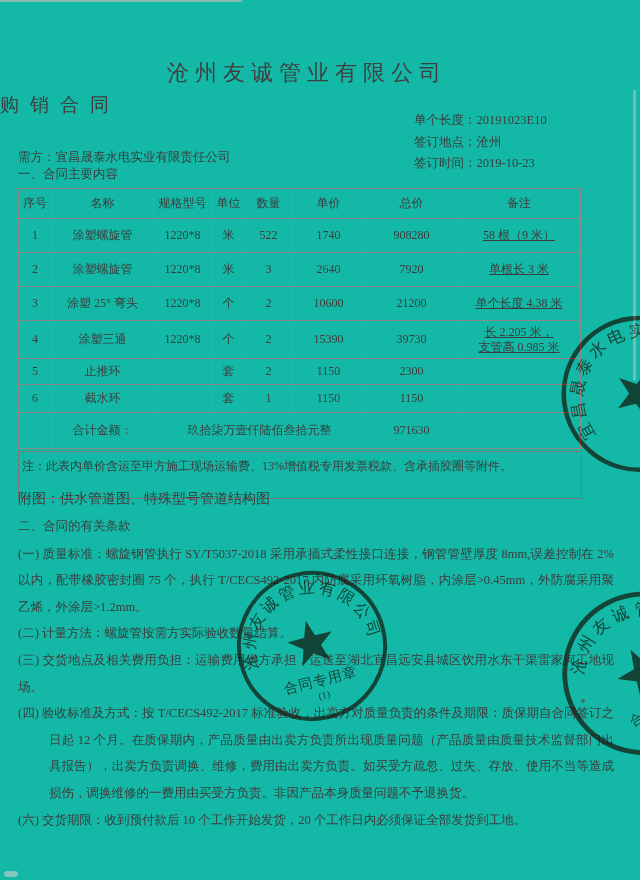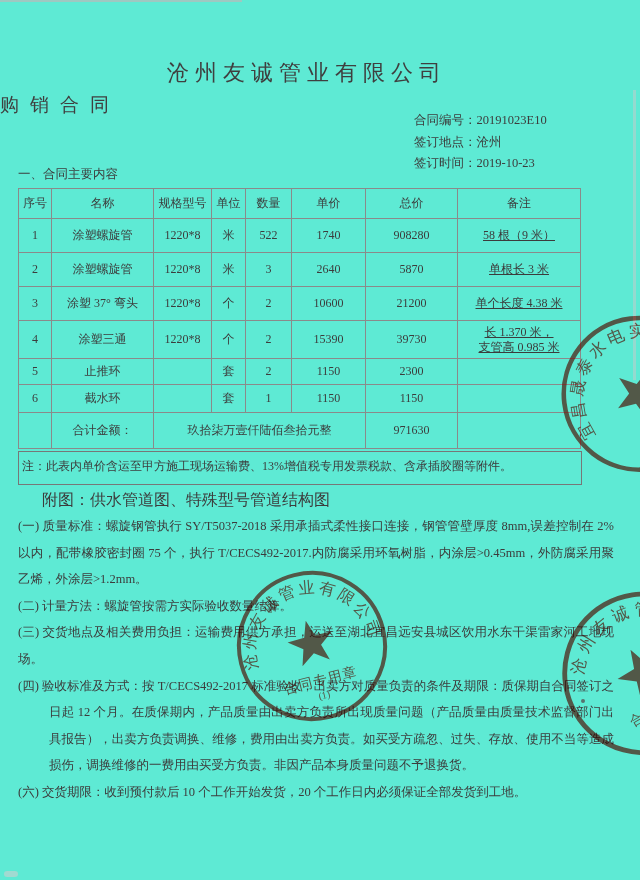--- a/index.html
+++ b/index.html
@@ -1,20 +1,20 @@
 <!DOCTYPE html>
 <html style="--seal-red: #d9453a;"><head>
 <meta charset="utf-8">
 <style>
   :root { --seal-red:#d9453a; --ink:#3c3c3c; --line:#8a8a8a; }
   * { box-sizing: border-box; }
   html,body { margin:0; padding:0; background:#e9e9e9; }
   .page {
     position:relative; width:640px; height:880px; margin:0 auto;
-    background:#5eead4; overflow:hidden; color:var(--ink);
+    background:#14b8a6; overflow:hidden; color:var(--ink);
     font-family:"Liberation Serif", serif;
   }
   
   .edge-top { position:absolute; left:0; top:0; width:242px; height:2px; background:#b9b9b9; opacity:.7; }
   .edge-right { position:absolute; right:4px; top:90px; width:3px; height:290px; background:#c9c9c9; opacity:.5; }
   .speck { position:absolute; left:581px; top:699px; width:4px; height:4px; border-radius:50%; background:#555; opacity:.8; }
   .smudge-bl { position:absolute; left:4px; bottom:3px; width:14px; height:6px; background:#cfcfcf; border-radius:3px; opacity:.6; }
 
   .doc-title { position:absolute; left:0; top:58px; width:614px; text-align:center;
     font-size:22px; letter-spacing:6px; color:#3f3f3f; }
@@ -36,24 +36,24 @@
   tr.h   td { height:30px;font-family:Liberation Serif, serif; }
   tr.r1  td { height:34px; }
   tr.r2  td { height:34px; }
   tr.r3  td { height:34px; }
   tr.r4  td { height:38px; }
   tr.r5  td { height:26px; }
   tr.r6  td { height:28px; }
   tr.tot td { height:36px;margin-top:8px; }
   .cell-remark { white-space:pre-line; line-height:15px;text-decoration:underline; }
 
-  .note-box { position:absolute; left:18px; top:451px; width:564px; height:34px;
+  .note-box { position:absolute; left:18px; top:451px; width:564px; height:48px;
     border:1px solid #777; font-size:12px; line-height:28px; padding-left:3px; white-space:nowrap; overflow:hidden; }
 
-  .attachment { position:absolute; left:18px; top:490px; font-size:16px;margin-left:24px; }
+  .attachment { position:absolute; left:18px; top:490px; font-size:14px; }
 
   .clauses { position:absolute; left:18px; top:513px; width:596px; font-size:12.5px;
     line-height:26.6px; text-align:justify; }
   .clauses .sec-title { margin-bottom:1px; text-align:left; }
   .clause { margin:0; }
   .clause.hang { padding-left:31px; text-indent:-31px; }
 
   .seal { position:absolute; opacity:.86; mix-blend-mode:multiply; }
   .seal text { fill:var(--seal-red); font-family:"Liberation Serif", serif; }
   .seal-buyer  { left:556px; top:310px; transform:rotate(-52deg); }
@@ -67,25 +67,26 @@
 
   <div class="edge-top"></div>
   <div class="edge-right"></div>
   <div class="speck"></div>
   <div class="smudge-bl"></div>
 
   <div class="doc-title">沧州友诚管业有限公司</div>
   <div class="doc-subtitle">购销合同</div>
 
   <div class="meta">
-    <div><span>合同编号：</span><span>20191023E10</span></div>
+    <div><span>单个长度：</span><span>20191023E10</span></div>
     <div><span>签订地点：</span><span>沧州</span></div>
     <div><span>签订时间：</span><span>2019-10-23</span></div>
   </div>
 
+  <div class="party-buyer"><span>需方：</span><span>宜昌晟泰水电实业有限责任公司</span></div>
   <div class="section1-title">一、合同主要内容</div>
 
   <table class="items">
     <colgroup>
       <col style="width:33px">
         <col style="width:102px">
         <col style="width:58px">
         <col style="width:34px">
       <col style="width:46px">
         <col style="width:74px">
@@ -113,42 +114,42 @@
       <td>908280</td>
       <td class="cell-remark">58 根（9 米）</td>
     </tr>
     <tr class="r2">
       <td>2</td>
       <td>涂塑螺旋管</td>
       <td>1220*8</td>
       <td>米</td>
       <td>3</td>
       <td>2640</td>
-      <td>5870</td>
+      <td>7920</td>
       <td class="cell-remark">单根长 3 米</td>
     </tr>
     <tr class="r3">
       <td>3</td>
-      <td>涂塑 37° 弯头</td>
+      <td>涂塑 25° 弯头</td>
       <td>1220*8</td>
       <td>个</td>
       <td>2</td>
       <td>10600</td>
       <td>21200</td>
       <td class="cell-remark">单个长度 4.38 米</td>
     </tr>
     <tr class="r4">
       <td>4</td>
       <td>涂塑三通</td>
       <td>1220*8</td>
       <td>个</td>
       <td>2</td>
       <td>15390</td>
       <td>39730</td>
-      <td class="cell-remark">长 1.370 米，
+      <td class="cell-remark">长 2.205 米，
 支管高 0.985 米</td>
     </tr>
     <tr class="r5">
       <td>5</td>
       <td>止推环</td>
       <td></td>
       <td>套</td>
       <td>2</td>
       <td>1150</td>
       <td>2300</td>
@@ -172,20 +173,21 @@
       <td></td>
     </tr>
   </tbody>
     </table>
 
   <div class="note-box">注：此表内单价含运至甲方施工现场运输费、13%增值税专用发票税款、含承插胶圈等附件。</div>
 
   <div class="attachment">附图：供水管道图、特殊型号管道结构图</div>
 
   <div class="clauses">
+    <div class="sec-title">二、合同的有关条款</div>
     <p class="clause">(一) 质量标准：螺旋钢管执行 SY/T5037-2018 采用承插式柔性接口连接，钢管管壁厚度 8mm,误差控制在 2%以内，配带橡胶密封圈 75 个，执行 T/CECS492-2017.内防腐采用环氧树脂，内涂层&gt;0.45mm，外防腐采用聚乙烯，外涂层&gt;1.2mm。</p>
     <p class="clause">(二) 计量方法：螺旋管按需方实际验收数量结算。</p>
     <p class="clause">(三) 交货地点及相关费用负担：运输费用供方承担，运送至湖北宜昌远安县城区饮用水东干渠雷家河工地现场。</p>
     <p class="clause hang">(四) 验收标准及方式：按 T/CECS492-2017 标准验收，出卖方对质量负责的条件及期限：质保期自合同签订之日起 12 个月。在质保期内，产品质量由出卖方负责所出现质量问题（产品质量由质量技术监督部门出具报告），出卖方负责调换、维修，费用由出卖方负责。如买受方疏忽、过失、存放、使用不当等造成损伤，调换维修的一费用由买受方负责。非因产品本身质量问题不予退换货。</p>
     <p class="clause">(六) 交货期限：收到预付款后 10 个工作开始发货，20 个工作日内必须保证全部发货到工地。</p>
 
   </div>
 
   <svg class="seal seal-buyer" width="170" height="170" viewBox="0 0 184 184">
     <defs>

